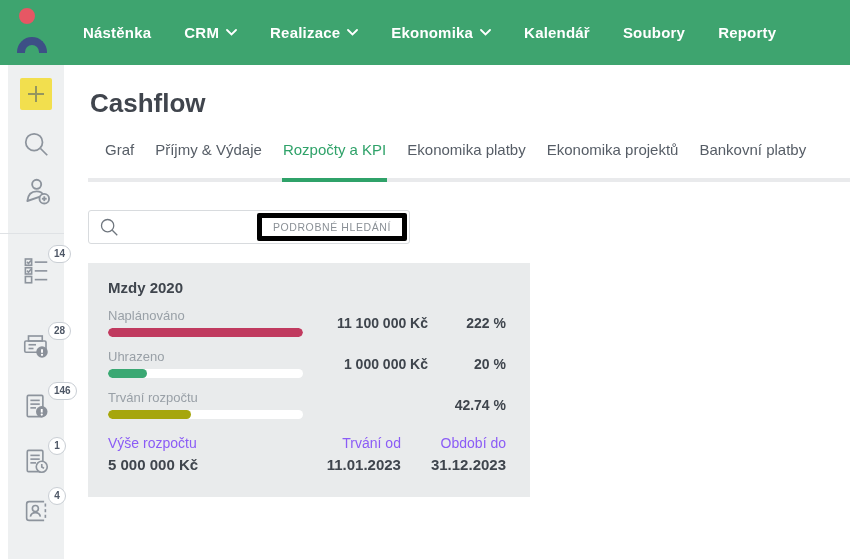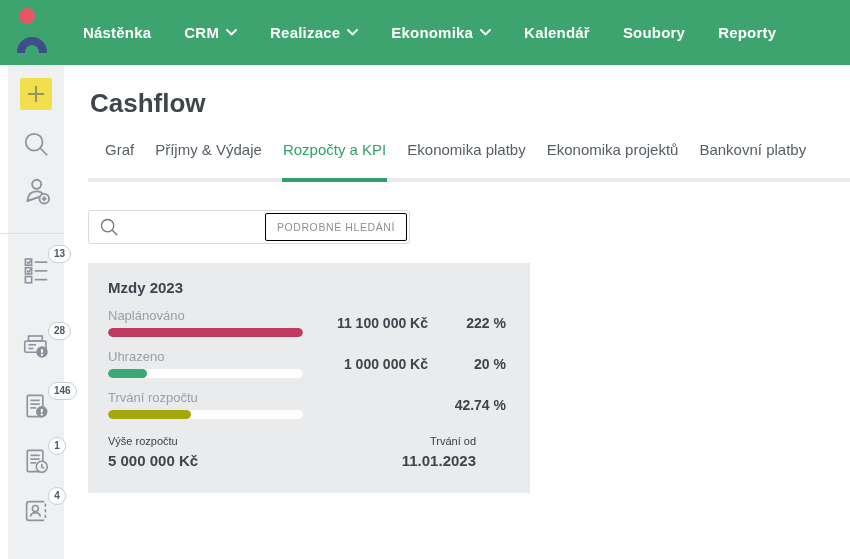--- a/index.html
+++ b/index.html
@@ -47,21 +47,21 @@
          white-space:nowrap; }
   .tab.active { color:#2fa269; border-bottom-color:#2fa269; }
 
   .searchbar { position:relative; margin:28px 0 0 24px; width:322px; height:34px;
                background:#fff; border:1px solid #d8dbde; border-radius:3px;
                display:flex; align-items:center; padding-left:9px; }
   .searchbar input { border:none; outline:none; flex:1; height:28px;
                      font-size:13px; color:#40454d; background:transparent;
                      min-width:0; }
   .adv-btn { position:absolute; right:2px; top:2px; height:28px;
-             border:1px solid #000000; border-radius:2px; background:#fff;
+             border:5px solid #000000; border-radius:2px; background:#fff;
              color:#8a9096; font-size:10.5px; letter-spacing:.6px;
              padding:0 11px; cursor:pointer;
              font-family:"Liberation Sans", sans-serif; }
 
   
   .card { margin:19px 0 0 24px; width:442px; background:#e9ebec;
           padding:16px 24px 24px 20px; cursor:pointer; }
   .card-title { font-size:15px; font-weight:700; color:#3f454d;
                 margin-bottom:12px; }
   .krow { display:grid; grid-template-columns:195px 1fr 68px;
@@ -69,21 +69,21 @@
   .bar-cell .lbl { font-size:13px; color:#99a0a7; margin-bottom:5px; }
   .track { width:195px; height:9px; background:#fff; border-radius:5px;
            overflow:hidden; }
   .fill { height:9px; border-radius:5px; }
   .kval { font-size:14px; font-weight:700; color:#3f454d; text-align:right;
           white-space:nowrap; }
   .kpct { font-size:14px; font-weight:700; color:#3f454d; text-align:right;
           white-space:nowrap; }
   .cfoot { display:grid; grid-template-columns:1fr auto auto; column-gap:30px;
            margin-top:16px; }
-  .cfoot .lbl { font-size:11px; color:#404040; }
+  .cfoot .lbl { font-size:14px; color:#8b5cf6; }
   .cfoot .val { font-size:15px; font-weight:700; color:#3f454d; margin-top:5px;
                 white-space:nowrap; }
   .cfoot .col2,.cfoot .col3 { text-align:right; }
 </style>
 </head>
 <body>
 
 <header class="topnav">
   <div class="logo-zone">
     <div class="logo-ring"></div>
@@ -158,21 +158,21 @@
       <svg width="30" height="30" viewBox="0 0 24 24" fill="none" stroke="#8d949d" stroke-width="1.3">
         <rect x="3.5" y="4" width="5" height="5"></rect>
           <polyline points="4.8,6.3 6,7.6 8,5.2"></polyline>
           <line x1="11" y1="6.5" x2="21" y2="6.5"></line>
         <rect x="3.5" y="11" width="5" height="5"></rect>
           <polyline points="4.8,13.3 6,14.6 8,12.2"></polyline>
           <line x1="11" y1="13.5" x2="21" y2="13.5"></line>
         <rect x="3.5" y="18" width="5" height="5"></rect>
           <line x1="11" y1="20.5" x2="21" y2="20.5"></line>
       </svg>
-      <span class="badge">13</span>
+      <span class="badge">14</span>
     </div>
   </div>
 
 
   <div class="side-item" style="top:266px;">
     <div class="iconwrap">
       <svg width="30" height="30" viewBox="0 0 24 24" fill="none" stroke="#8d949d" stroke-width="1.3">
         <rect x="6" y="4" width="11" height="4"></rect>
         <rect x="3" y="8" width="17" height="9" rx="1"></rect>
         <line x1="6" y1="11" x2="12" y2="11"></line>
@@ -245,21 +245,21 @@
   <div class="searchbar">
     <svg width="22" height="22" viewBox="0 0 24 24" fill="none" stroke="#6f767e" stroke-width="1.4" style="flex:0 0 22px;margin-right:6px;">
         <circle cx="10.5" cy="10.5" r="6.7"></circle>
         <line x1="15.6" y1="15.6" x2="21" y2="21"></line>
       </svg>
     <input type="text" value="" style="">
     <button class="adv-btn">PODROBNÉ HLEDÁNÍ</button>
   </div>
 
   <section class="card">
-    <div class="card-title">Mzdy 2023</div>
+    <div class="card-title">Mzdy 2020</div>
 
     <div class="krow">
       <div class="bar-cell">
         <div class="lbl">Naplánováno</div>
         <div class="track">
           <div class="fill" style="width: 100%; background: rgb(192, 58, 95);"></div>
         </div>
       </div>
       <div class="kval">11 100 000 Kč</div>
       <div class="kpct">222 %</div>
@@ -289,15 +289,19 @@
 
     <div class="cfoot">
       <div class="col1">
         <div class="lbl">Výše rozpočtu</div>
         <div class="val">5 000 000 Kč</div>
       </div>
       <div class="col2">
         <div class="lbl">Trvání od</div>
         <div class="val">11.01.2023</div>
       </div>
+      <div class="col3">
+        <div class="lbl">Období do</div>
+        <div class="val">31.12.2023</div>
+      </div>
     </div>
   </section>
 </main>
 
 </body></html>

